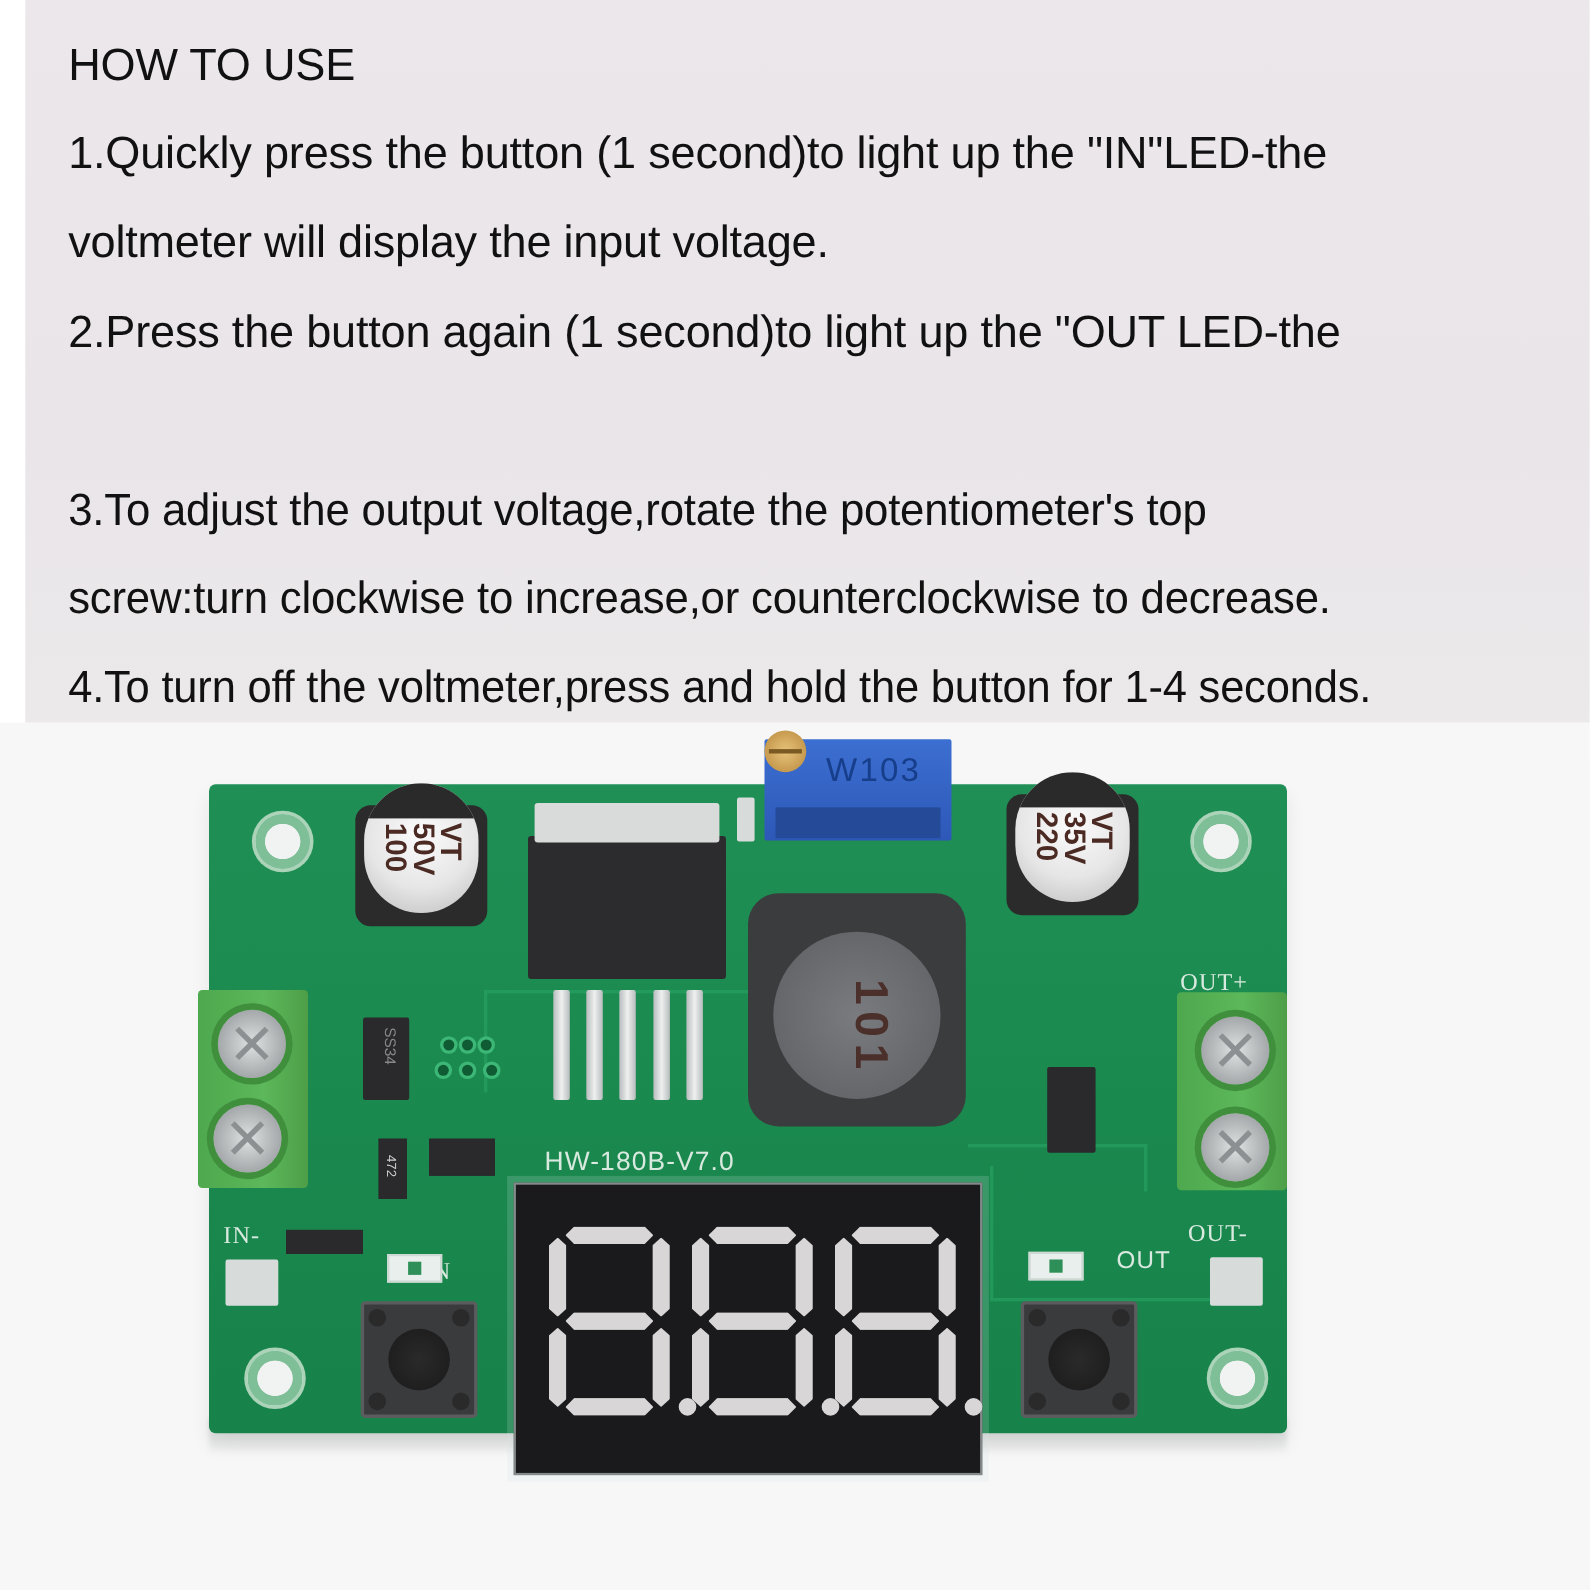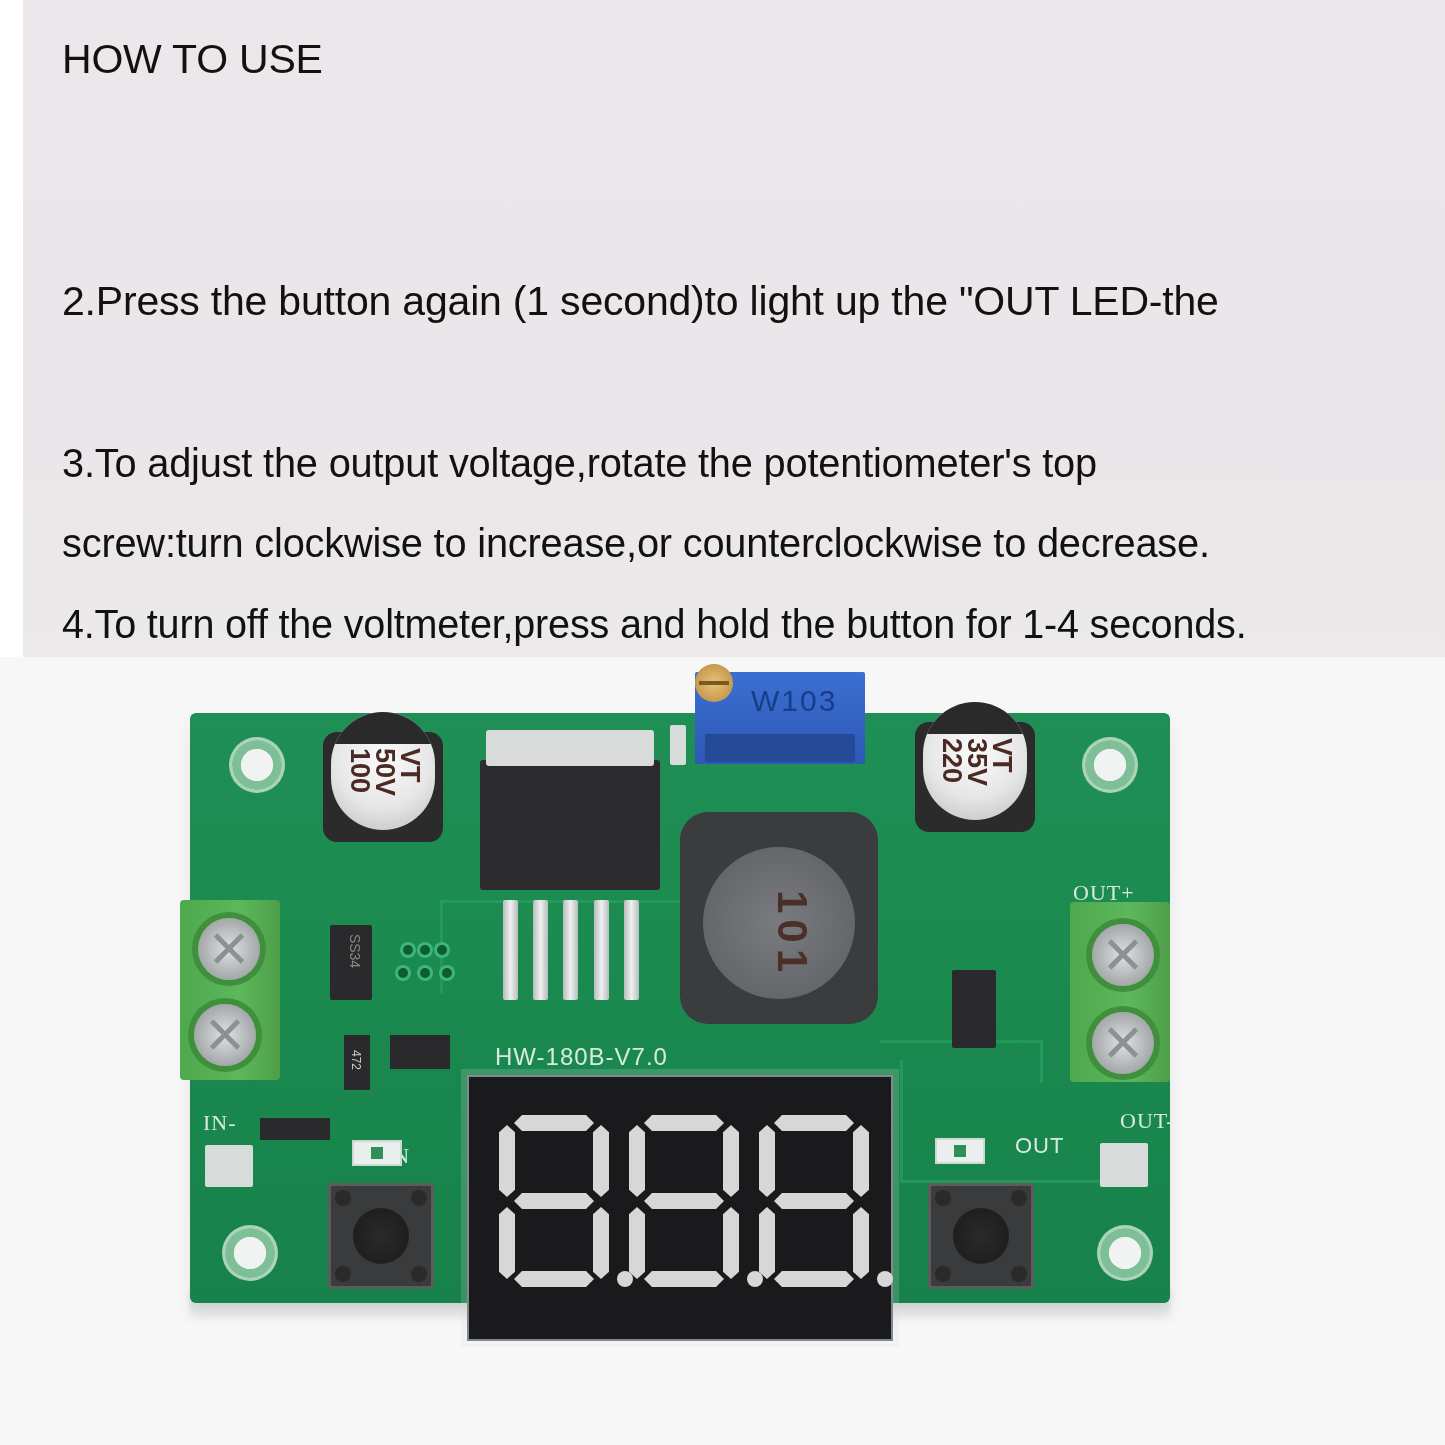--- a/index.html
+++ b/index.html
@@ -47,20 +47,22 @@
   .led::after{content:"";position:absolute;left:17px;top:5px;width:12px;height:12px;background:#2f8f58;}
   .pad{position:absolute;background:#d7dcda;border-radius:2px;}
   .smd{position:absolute;background:#2a2a2c;}
   .via{position:absolute;width:10px;height:10px;border-radius:50%;background:#0f5b34;box-shadow:0 0 0 3px #3cb776;}
 </style>
 </head>
 <body>
 
 <div class="instructions">
   <div class="line" style="top:36px;">HOW TO USE</div>
+  <div class="line" style="top:116px;">1.Quickly press the button (1 second)to light up the "IN"LED-the</div>
+  <div class="line" style="top:197px;">voltmeter will display the input voltage.</div>
   <div class="line" style="top:278px;text-align:center;">2.Press the button again (1 second)to light up the "OUT LED-the</div>
   <div class="line" style="top:440px;transform:scaleX(0.97);">3.To adjust the output voltage,rotate the potentiometer's top</div>
   <div class="line" style="top:520px;transform:scaleX(0.97);">screw:turn clockwise to increase,or counterclockwise to decrease.</div>
   <div class="line" style="top:601px;transform:scaleX(0.965);">4.To turn off the voltmeter,press and hold the button for 1-4 seconds.</div>
 </div>
 
 <div class="photo"></div>
 
 <div class="pcb-edge"></div>
 <div class="pcb"></div>
@@ -146,21 +148,21 @@
 <div class="via" style="left:420px;top:945px;"></div>
 <div class="via" style="left:437px;top:945px;"></div>
 <div class="via" style="left:398px;top:968px;"></div>
 <div class="via" style="left:420px;top:968px;"></div>
 <div class="via" style="left:442px;top:968px;"></div>
 
 <div class="silk" style="left:495px;top:1043px;font-family:'Liberation Sans',sans-serif;font-size:24px;">HW-180B-V7.0</div>
 <div class="silk" style="left:385px;top:1095px;margin-top:48px;">IN</div>
 <div class="silk" style="left:1015px;top:1133px;font-family:'Liberation Sans',sans-serif;text-align:right;">OUT</div>
 <div class="silk" style="left:203px;top:1110px;">IN-</div>
-<div class="silk" style="left:1080px;top:1108px;margin-left:40px;">OUT-</div>
+<div class="silk" style="left:1080px;top:1108px;">OUT-</div>
 <div class="silk" style="left:1073px;top:880px;">OUT+</div>
 
 <div class="led" style="left:352px;top:1140px;"></div>
 <div class="led" style="left:935px;top:1138px;"></div>
 
 <div class="button" style="left:328px;top:1183px;">
   <div class="knob"></div>
   <div class="pin" style="left:4px;top:4px;"></div>
     <div class="pin" style="right:4px;top:4px;"></div>
   <div class="pin" style="left:4px;bottom:4px;"></div>

